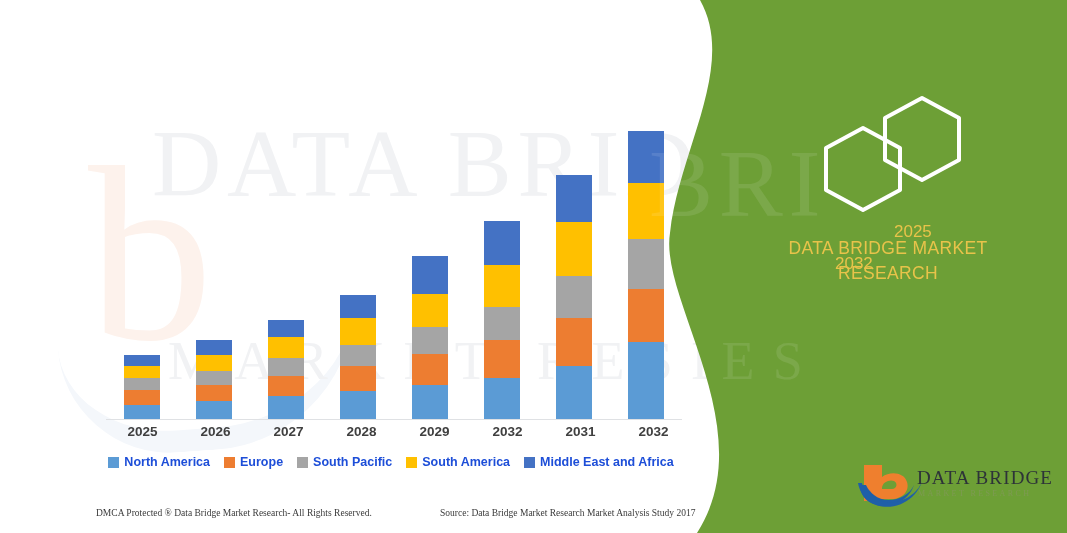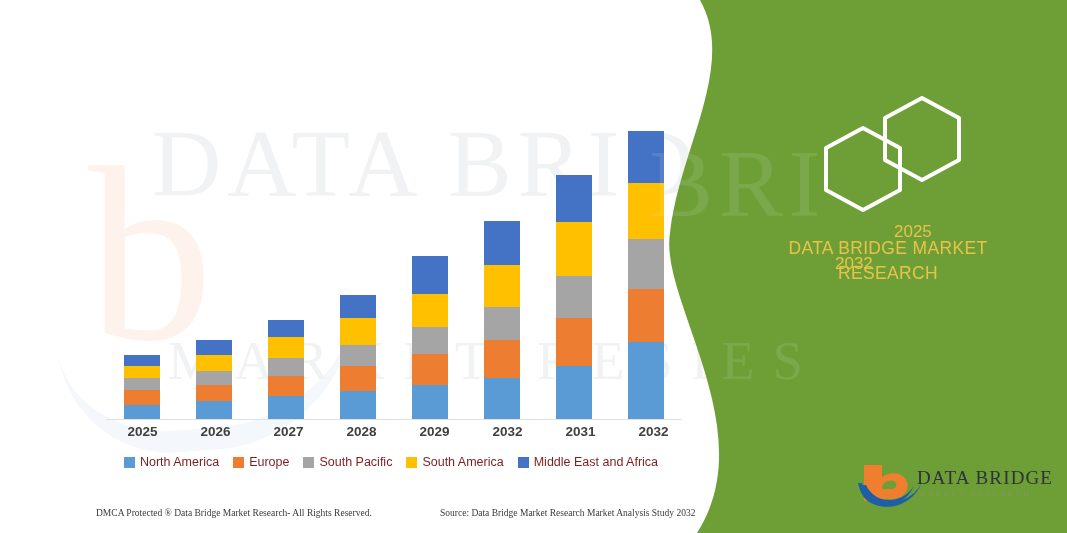--- a/index.html
+++ b/index.html
@@ -65,21 +65,21 @@
     font-size:13.5px; font-weight:700; color:#404040;
   }
 
   
   .legend{
     position:absolute; left:96px; top:455px; width:590px;
     display:flex; align-items:center; justify-content:center; gap:14px;
   }
   .lg-item{ display:flex; align-items:center; gap:5px; }
   .lg-swatch{ width:11px; height:11px; flex:0 0 11px; }
-  .lg-label{ font-size:12.5px; font-weight:400; color:#7f1d1d; white-space:nowrap; }
+  .lg-label{ font-size:12.5px; font-weight:700; color:#1d4ed8; white-space:nowrap; }
 
   
   .footer{ position:absolute; left:12px; top:508px; width:700px; height:20px; }
   .footer .dmca{
     position:absolute; left:84px; top:0;
     font-family:"Liberation Serif", serif;
     font-size:9.5px; color:#3a3a3a; white-space:nowrap;
   }
   .footer .source{
     position:absolute; left:428px; top:0;
@@ -257,21 +257,21 @@
         <span class="lg-label">South America</span>
       </div>
       <div class="lg-item">
         <span class="lg-swatch" style="background: rgb(68, 114, 196);"></span>
         <span class="lg-label">Middle East and Africa</span>
       </div>
     </div>
 
   <div class="footer">
     <div class="dmca">DMCA Protected ® Data Bridge Market Research- All Rights Reserved.</div>
-    <div class="source">Source: Data Bridge Market Research  Market Analysis Study 2032</div>
+    <div class="source">Source: Data Bridge Market Research  Market Analysis Study 2017</div>
   </div>
 
   <div class="green-panel">
     <svg viewBox="0 0 400 533" preserveAspectRatio="none">
       <path d="M 33 0 L 400 0 L 400 533 L 30 533 C 96 430 -8 300 3 233 C 12 150 70 66 33 0 Z" fill="#6d9f36"></path>
     </svg>
     <div class="gp-content">
       <div class="gp-wm">BRI</div>
       <div class="gp-wm2">RES</div>
 

